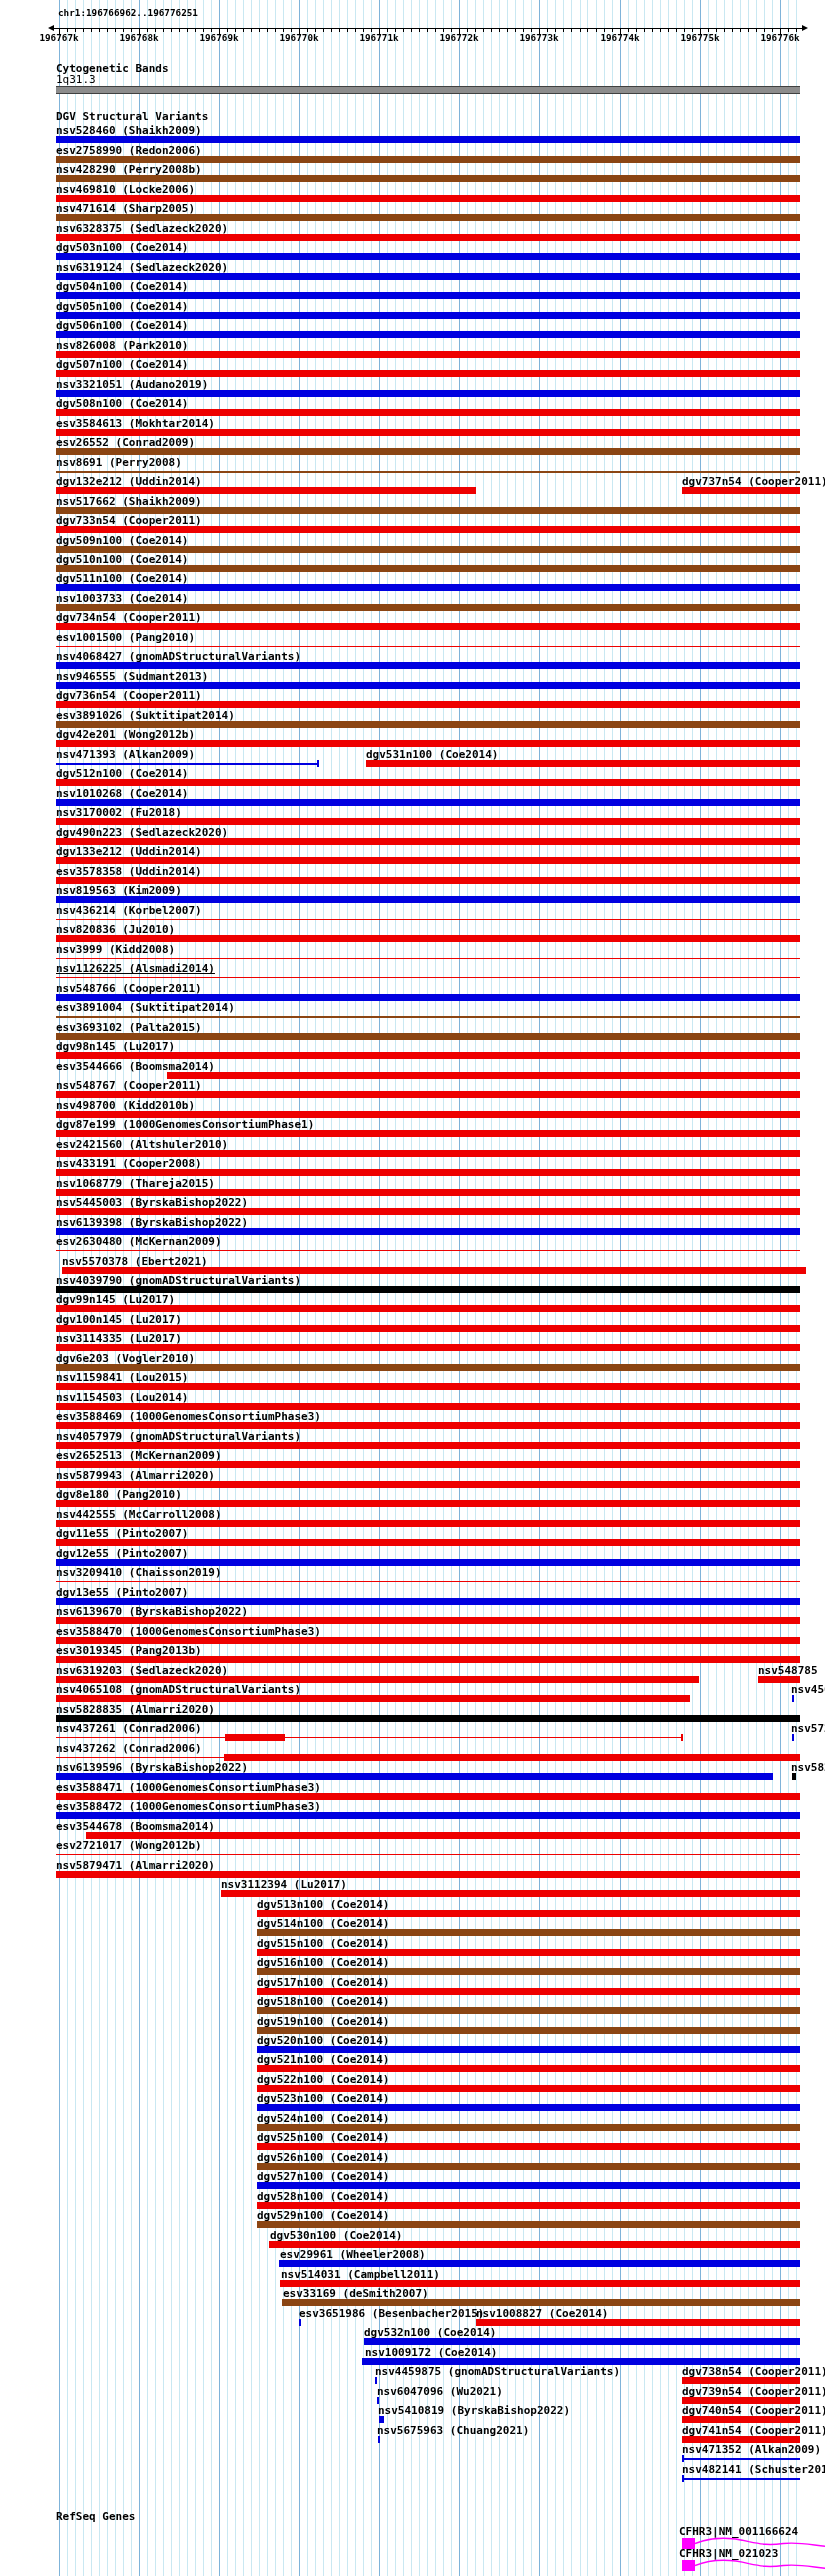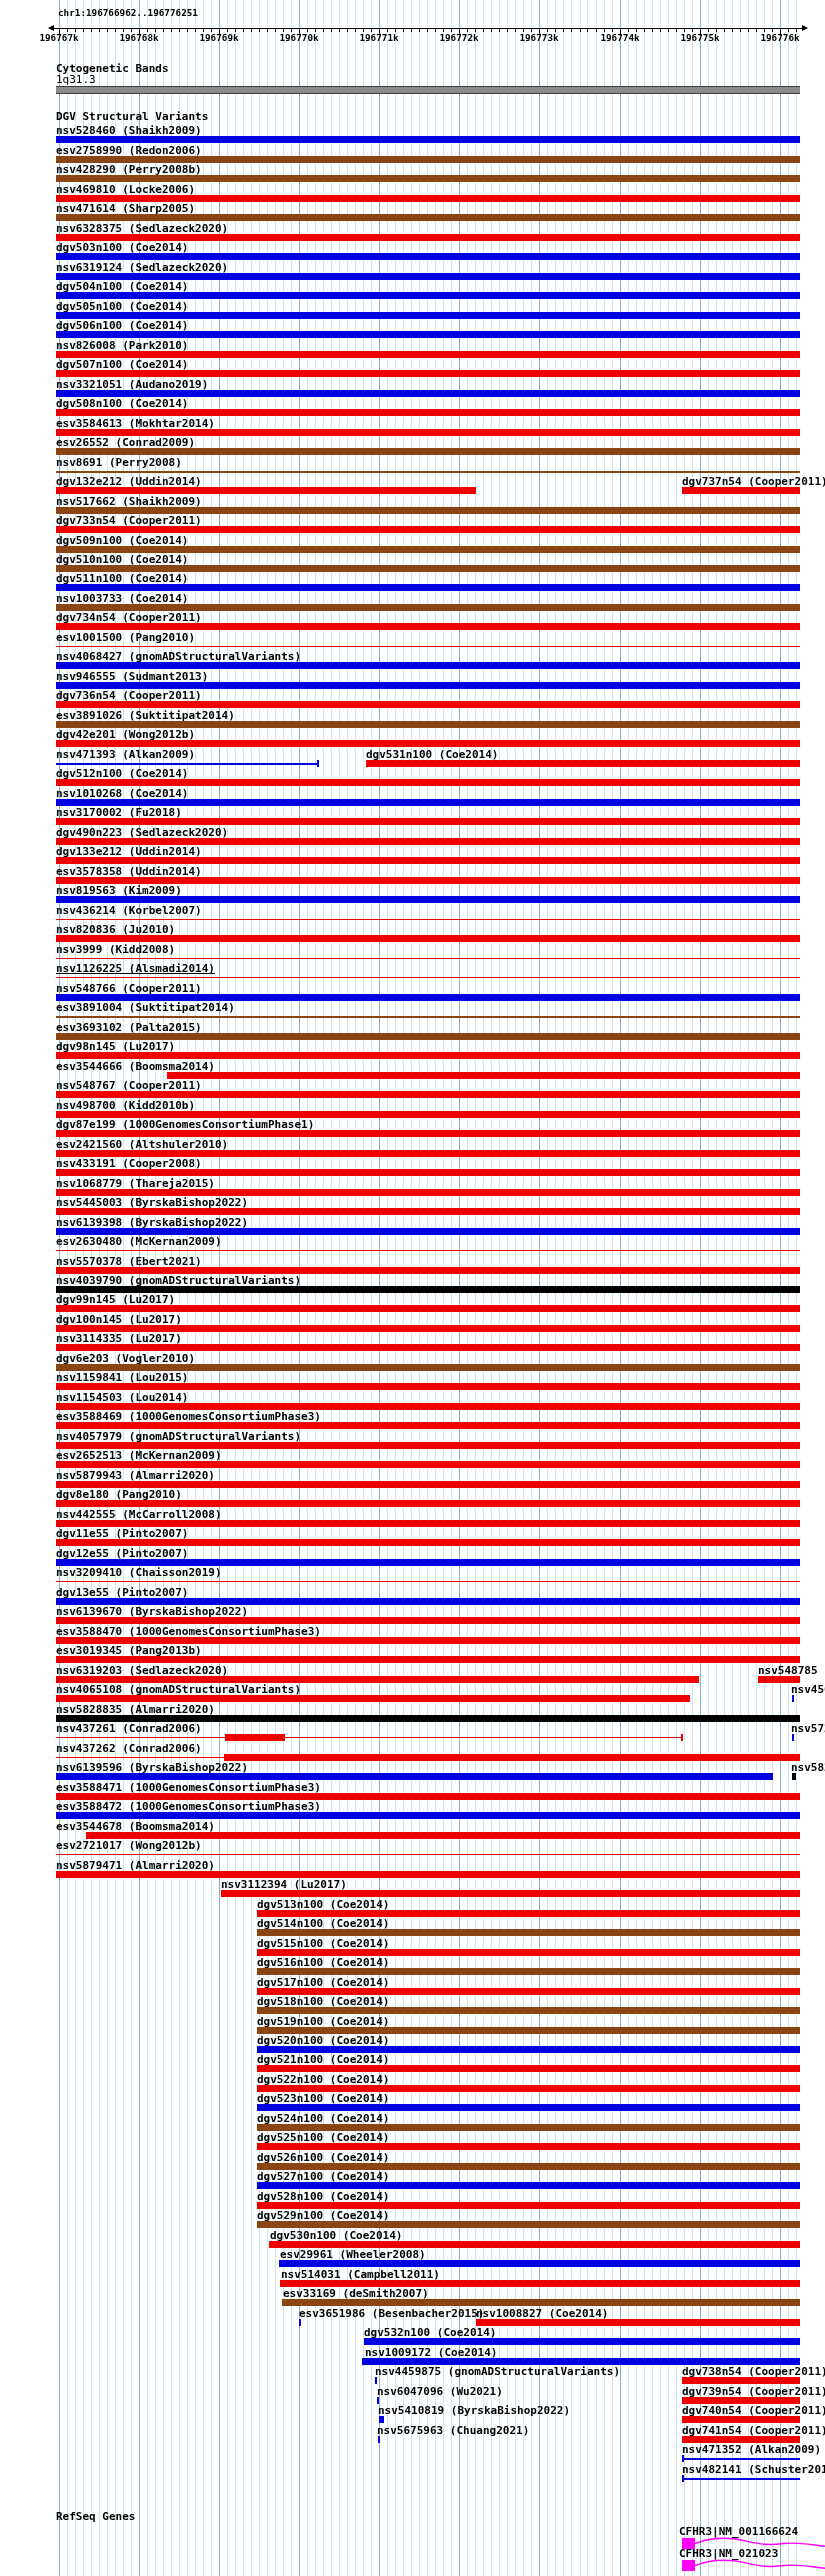--- a/index.html
+++ b/index.html
@@ -464,21 +464,21 @@
         <div style="position: absolute; left: 56px; top: 11px; width: 744px; height: 6.5px; background: rgb(238, 0, 0);"></div>
       </div>
       <div style="position: absolute; left: 0px; top: 1217px; width: 826px; height: 19.5px;">
         <div class="txt" style="position: absolute; left: 56px; top: 0px;">nsv6139398 (ByrskaBishop2022)</div>
         <div style="position: absolute; left: 56px; top: 11px; width: 744px; height: 6.5px; background: rgb(0, 0, 224);"></div>
       </div>
       <div style="position: absolute; left: 0px; top: 1236px; width: 826px; height: 19.5px;">
         <div class="txt" style="position: absolute; left: 56px; top: 0px;">esv2630480 (McKernan2009)</div>
         <div style="position: absolute; left: 56px; top: 14px; width: 744px; height: 0.9px; background: rgb(238, 0, 0);"></div>
       </div>
-      <div style="position: absolute; left: 0px; top: 1256px; width: 804px; height: 19.5px;">
+      <div style="position: absolute; left: 6px; top: 1256px; width: 804px; height: 19.5px;">
         <div class="txt" style="position: absolute; left: 56px; top: 0px;">nsv5570378 (Ebert2021)</div>
         <div style="position: absolute; left: 56px; top: 11px; width: 744px; height: 6.5px; background: rgb(238, 0, 0);"></div>
       </div>
       <div style="position: absolute; left: 0px; top: 1275px; width: 826px; height: 19.5px;">
         <div class="txt" style="position: absolute; left: 56px; top: 0px;">nsv4039790 (gnomADStructuralVariants)</div>
         <div style="position: absolute; left: 56px; top: 11px; width: 744px; height: 6.5px; background: rgb(0, 0, 0);"></div>
       </div>
       <div style="position: absolute; left: 0px; top: 1294px; width: 826px; height: 19.5px;">
         <div class="txt" style="position: absolute; left: 56px; top: 0px;">dgv99n145 (Lu2017)</div>
         <div style="position: absolute; left: 56px; top: 11px; width: 744px; height: 6.5px; background: rgb(238, 0, 0);"></div>

